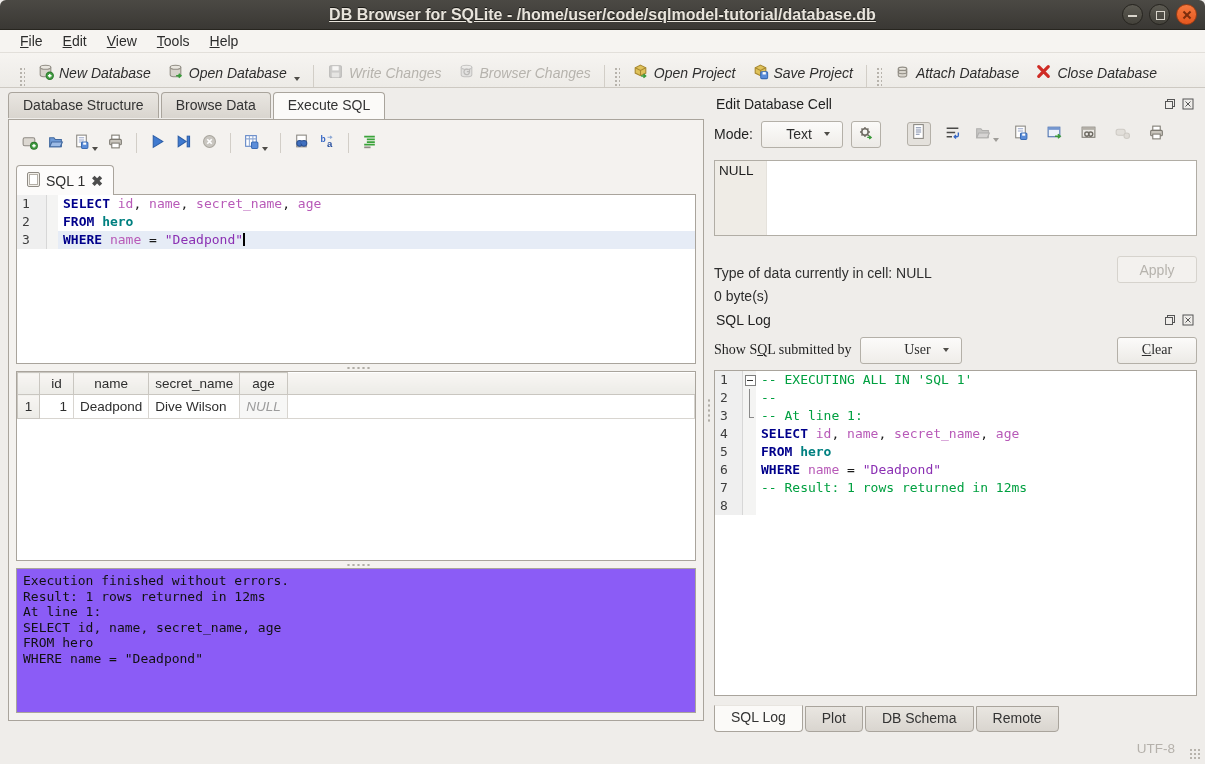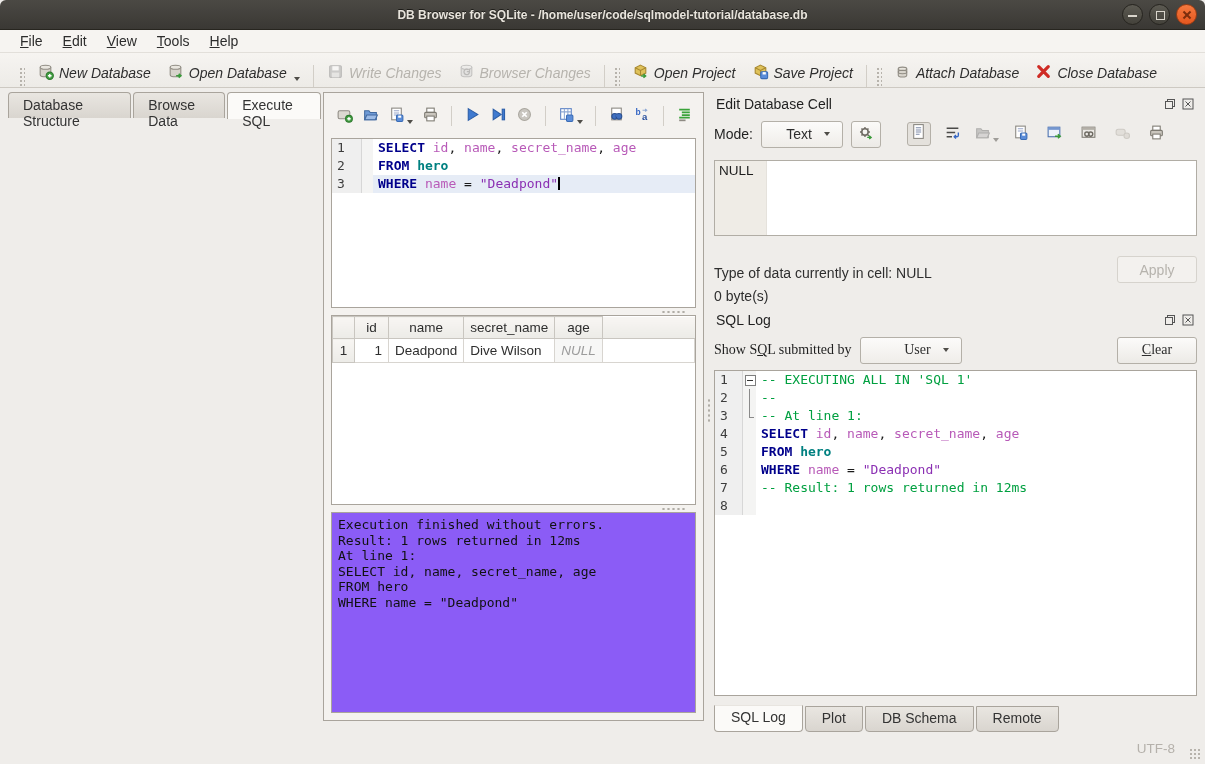--- a/index.html
+++ b/index.html
@@ -5,21 +5,21 @@
   * { margin:0; padding:0; box-sizing:border-box; }
   html,body { width:1205px; height:764px; overflow:hidden; }
   body { font-family:"Liberation Sans", sans-serif; font-size:14px; color:#2e2e2e;
          background:#efedea; }
 
   
   .titlebar { height:30px; background:linear-gradient(#4b4944,#3a3834);
     border-bottom:1px solid #27251f; border-radius:6px 6px 0 0;
     display:flex; align-items:center; position:relative; }
   .titlebar .title { position:absolute; left:0; right:0; text-align:center;
-    color:#e8e4dc; font-weight:bold; font-size:12px; text-shadow:0 -1px 0 #1d1c18; }
+    color:#e8e4dc; font-weight:bold; font-size:16px; text-shadow:0 -1px 0 #1d1c18;text-decoration:underline; }
   .winbtns { position:absolute; right:8px; top:4px; display:flex; gap:6px; }
   .winbtn { width:21px; height:21px; border-radius:50%; border:1px solid #26241f;
     background:linear-gradient(#5c5a52,#44423b); position:relative; cursor:default; }
   .winbtn.close { background:linear-gradient(#f4793f,#e4571f); border-color:#9e3c12; }
   .winbtn.min::before { content:""; position:absolute; left:5px; right:5px; top:9.5px;
     height:2px; background:#d9d5cc; }
   .winbtn.max::before { content:""; position:absolute; left:6px; top:6px; width:7px;
     height:7px; border:1.5px solid #d9d5cc; }
   .winbtn.close::before, .winbtn.close::after { content:""; position:absolute; left:4.5px;
     top:9px; width:10px; height:2px; background:#7c2d0c; }
@@ -43,21 +43,21 @@
   .tb-btn.disabled { color:#b6b3ad; }
   .tb-sep { width:1px; height:22px; background:#d2cec7; margin:0 5px; }
   .caret-down { width:0; height:0; border-left:3.5px solid transparent;
     border-right:3.5px solid transparent; border-top:4px solid #4f4d48;
     display:inline-block; margin-left:2px; align-self:flex-end; margin-bottom:2px; }
   svg.ic { width:17px; height:17px; flex:0 0 17px; }
   .disabled svg.ic { opacity:.45; filter:grayscale(1); }
 
   
   .content { display:flex; height:645px; }
-  .leftcol { width:704px; padding:4px 0 12px 8px; display:flex; flex-direction:row; }
+  .leftcol { width:704px; padding:4px 0 12px 8px; display:flex; flex-direction:column; }
   .vsplitter { width:10px; position:relative; }
   .vsplitter::before { content:""; position:absolute; left:3px; top:310px; width:4px; height:26px;
     background-image:radial-gradient(circle,#b0ada6 1px,transparent 1.3px); background-size:4px 5px; }
   .rightcol { flex:1; padding:4px 8px 0 0; display:flex; flex-direction:column; }
 
   
   .tabbar { display:flex; height:27px; }
   .tab { padding:4px 14px 0; margin-right:2px; border:1px solid #a9a49c; border-bottom:none;
     border-radius:4px 4px 0 0; background:linear-gradient(#e9e6e1,#d9d5cf);
     color:#333; height:26px; cursor:default; }
@@ -370,20 +370,30 @@
           </div>
         <div class="sq-sep"></div>
         <div class="sq-btn">
             <span><svg class="ic" viewBox="0 0 16 16">
                 <path d="M3 3.5h10M5.5 6h7.5M5.5 8.5h7.5M3 11h10" stroke="#3aa33a" stroke-width="1.6"></path>
                 <path d="M3 13.5h6" stroke="#8f8b84" stroke-width="1.6"></path>
               </svg></span>
           </div>
       </div>
 
+      <div class="sqltabbar">
+        <div class="sqltab">
+          <span><svg width="13" height="15" viewBox="0 0 13 15">
+                <rect x="0.5" y="0.5" width="12" height="14" rx="1.5" fill="#f2efe9" stroke="#8f8b84"></rect>
+                <rect x="2.5" y="2.5" width="8" height="10" fill="#fff" stroke="#b3afa7"></rect>
+              </svg></span>
+          <span>SQL 1</span>
+          <span class="close-x">✖</span>
+        </div>
+      </div>
 
       <div class="editorbox">
         <div class="code-row">
           <span class="lnum">1</span>
             <span class="foldstrip"></span>
             <span class="codetext"><span class="tok-kw">SELECT</span><span class="tok-pl"> </span><span class="tok-id">id</span><span class="tok-pl">, </span><span class="tok-id">name</span><span class="tok-pl">, </span><span class="tok-id">secret_name</span><span class="tok-pl">, </span><span class="tok-id">age</span></span>
         </div>
         <div class="code-row">
           <span class="lnum">2</span>
             <span class="foldstrip"></span>

